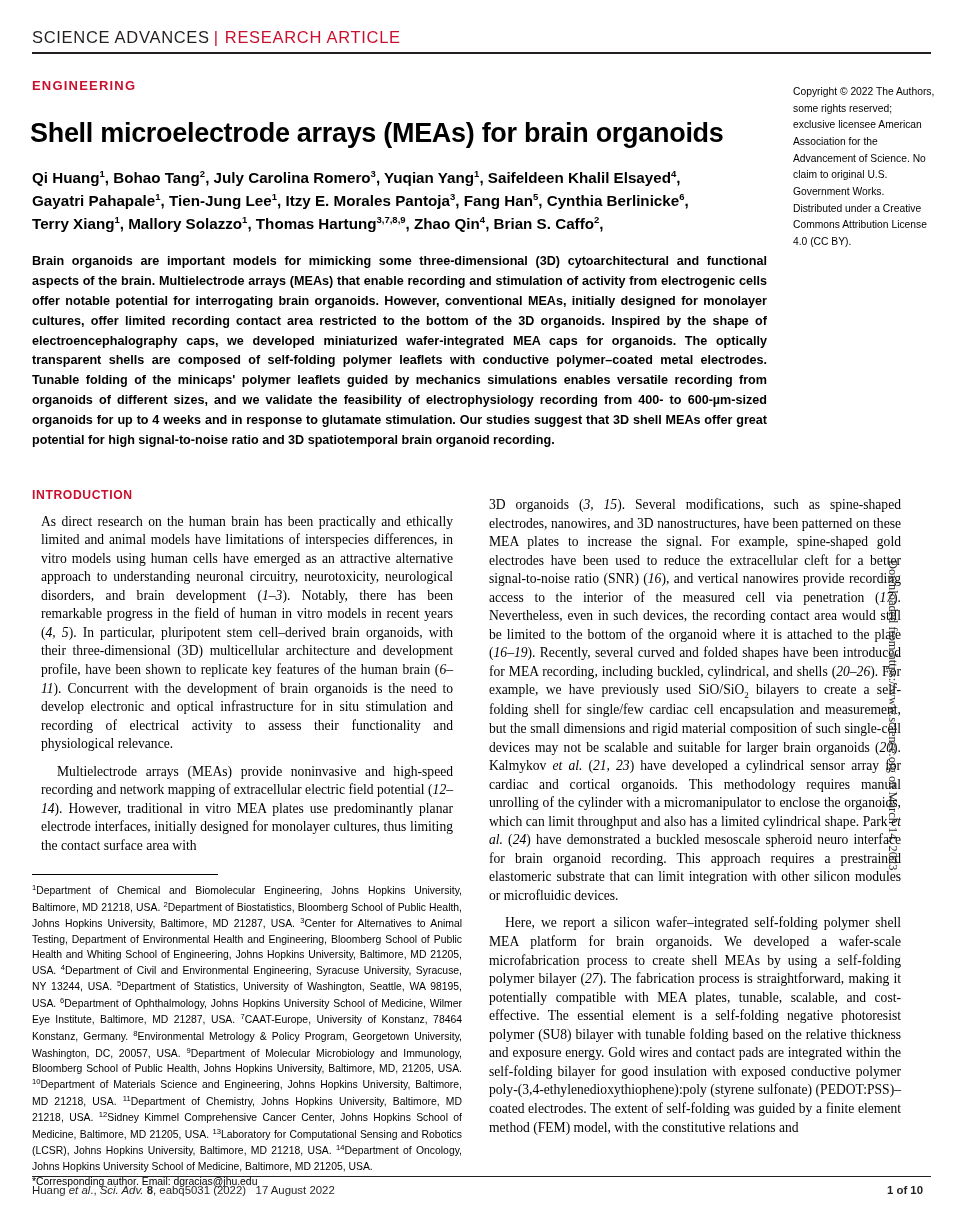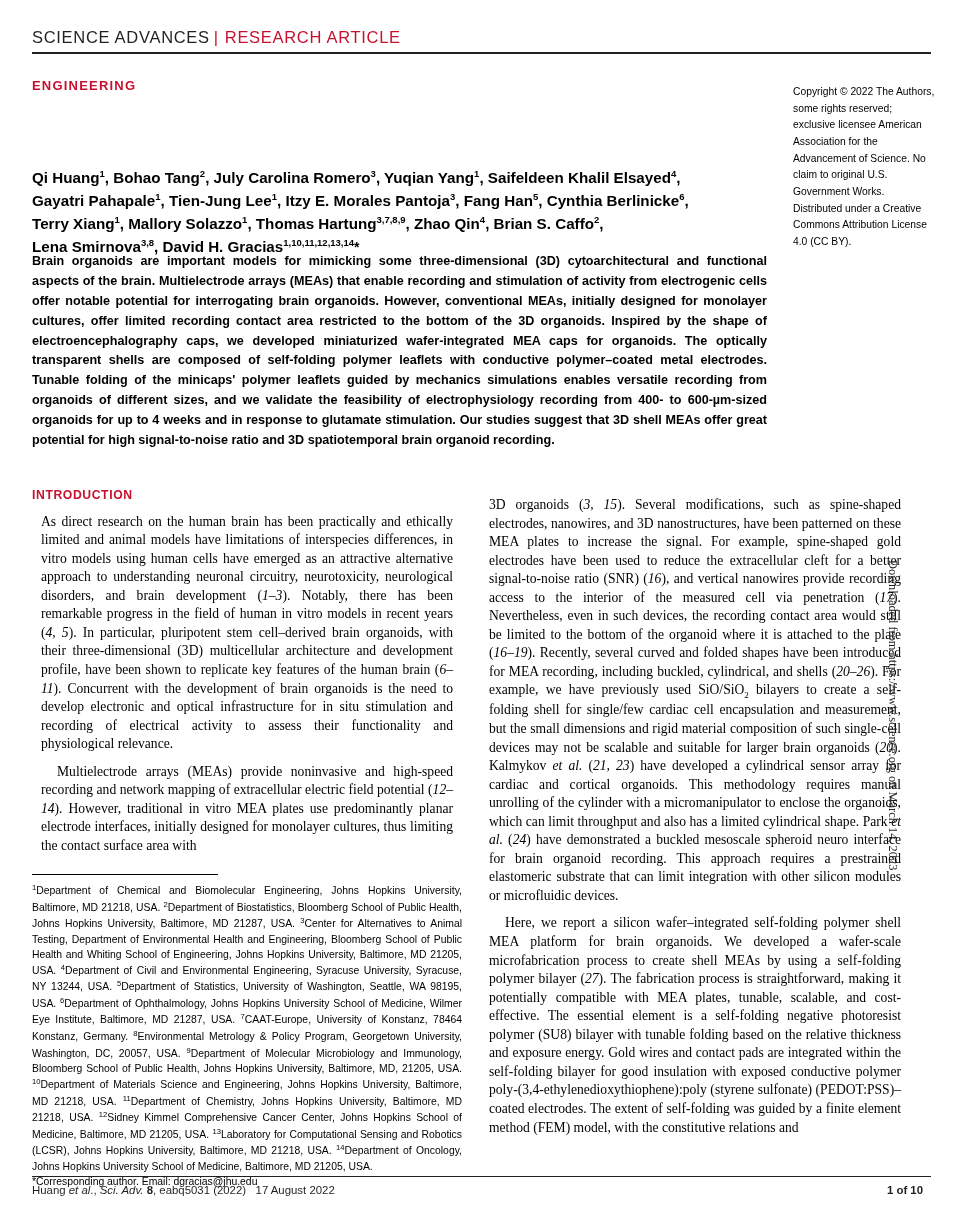--- a/index.html
+++ b/index.html
@@ -213,26 +213,26 @@
 
 <div class="page">
 
   <div class="masthead">
     <span class="journal">SCIENCE ADVANCES</span><span class="bar">|</span><span class="section-type">RESEARCH ARTICLE</span>
   </div>
   <div class="rule-top"></div>
 
   <div class="subject">ENGINEERING</div>
 
+  <h1 class="title">Shell microelectrode arrays (MEAs) for brain organoids</h1>
 
   <div class="authors">
     <div>Qi Huang<sup>1</sup>, Bohao Tang<sup>2</sup>, July Carolina Romero<sup>3</sup>, Yuqian Yang<sup>1</sup>, Saifeldeen Khalil Elsayed<sup>4</sup>,</div>
     <div>Gayatri Pahapale<sup>1</sup>, Tien-Jung Lee<sup>1</sup>, Itzy E. Morales Pantoja<sup>3</sup>, Fang Han<sup>5</sup>, Cynthia Berlinicke<sup>6</sup>,</div>
     <div>Terry Xiang<sup>1</sup>, Mallory Solazzo<sup>1</sup>, Thomas Hartung<sup>3,7,8,9</sup>, Zhao Qin<sup>4</sup>, Brian S. Caffo<sup>2</sup>,</div>
-    <div>Lena Smirnova<sup>3,8</sup>, David H. Gracias<sup>1,10,11,12,13,14</sup><span class="star">*</span></div>
   </div>
 
   <div class="abstract">Brain organoids are important models for mimicking some three-dimensional (3D) cytoarchitectural and functional aspects of the brain. Multielectrode arrays (MEAs) that enable recording and stimulation of activity from electrogenic cells offer notable potential for interrogating brain organoids. However, conventional MEAs, initially designed for monolayer cultures, offer limited recording contact area restricted to the bottom of the 3D organoids. Inspired by the shape of electroencephalography caps, we developed miniaturized wafer-integrated MEA caps for organoids. The optically transparent shells are composed of self-folding polymer leaflets with conductive polymer–coated metal electrodes. Tunable folding of the minicaps' polymer leaflets guided by mechanics simulations enables versatile recording from organoids of different sizes, and we validate the feasibility of electrophysiology recording from 400- to 600-µm-sized organoids for up to 4 weeks and in response to glutamate stimulation. Our studies suggest that 3D shell MEAs offer great potential for high signal-to-noise ratio and 3D spatiotemporal brain organoid recording.</div>
 
   <div class="copyright">Copyright © 2022 The Authors, some rights reserved; exclusive licensee American Association for the Advancement of Science. No claim to original U.S. Government Works. Distributed under a Creative Commons Attribution License 4.0 (CC BY).</div>
 
   <div class="col col-left">
     <div class="sec-head">INTRODUCTION</div>
     <p>As direct research on the human brain has been practically and ethically limited and animal models have limitations of interspecies differences, in vitro models using human cells have emerged as an attractive alternative approach to understanding neuronal circuitry, neurotoxicity, neurological disorders, and brain development (<i class="em">1–3</i>). Notably, there has been remarkable progress in the field of human in vitro models in recent years (<i class="em">4, 5</i>). In particular, pluripotent stem cell–derived brain organoids, with their three-dimensional (3D) multicellular architecture and development profile, have been shown to replicate key features of the human brain (<i class="em">6–11</i>). Concurrent with the development of brain organoids is the need to develop electronic and optical infrastructure for in situ stimulation and recording of electrical activity to assess their functionality and physiological relevance.</p>
     <p class="indent">Multielectrode arrays (MEAs) provide noninvasive and high-speed recording and network mapping of extracellular electric field potential (<i class="em">12–14</i>). However, traditional in vitro MEA plates use predominantly planar electrode interfaces, initially designed for monolayer cultures, thus limiting the contact surface area with</p>

